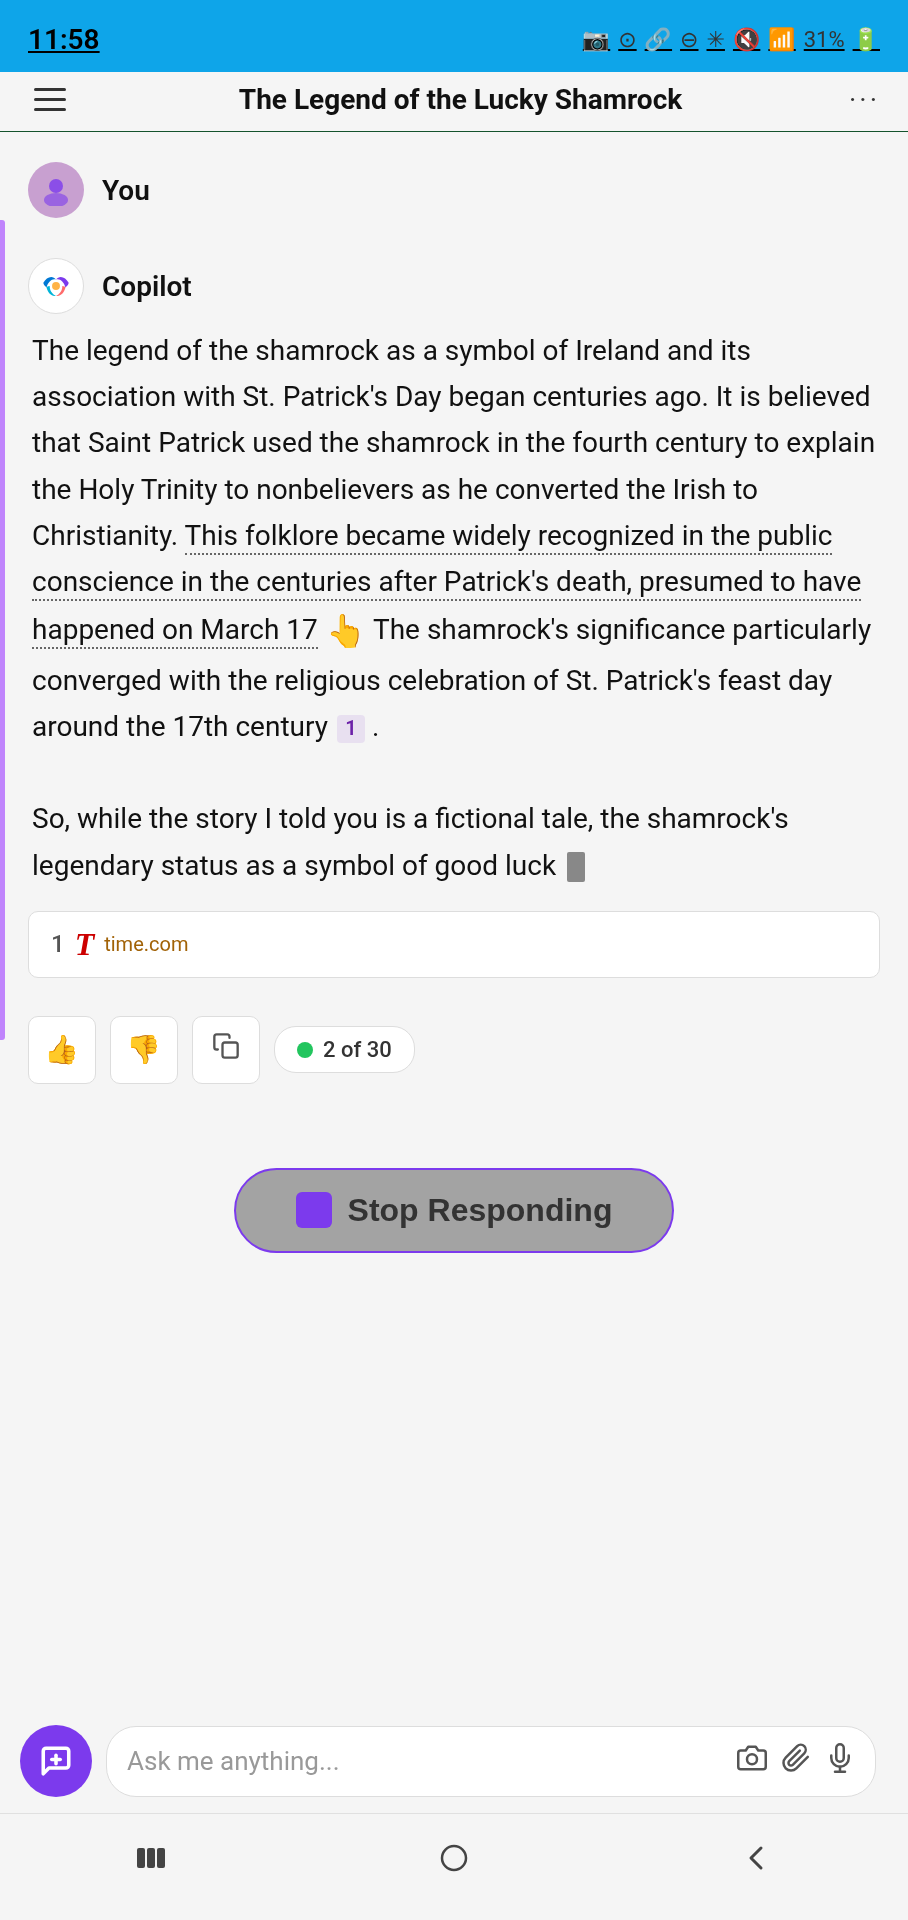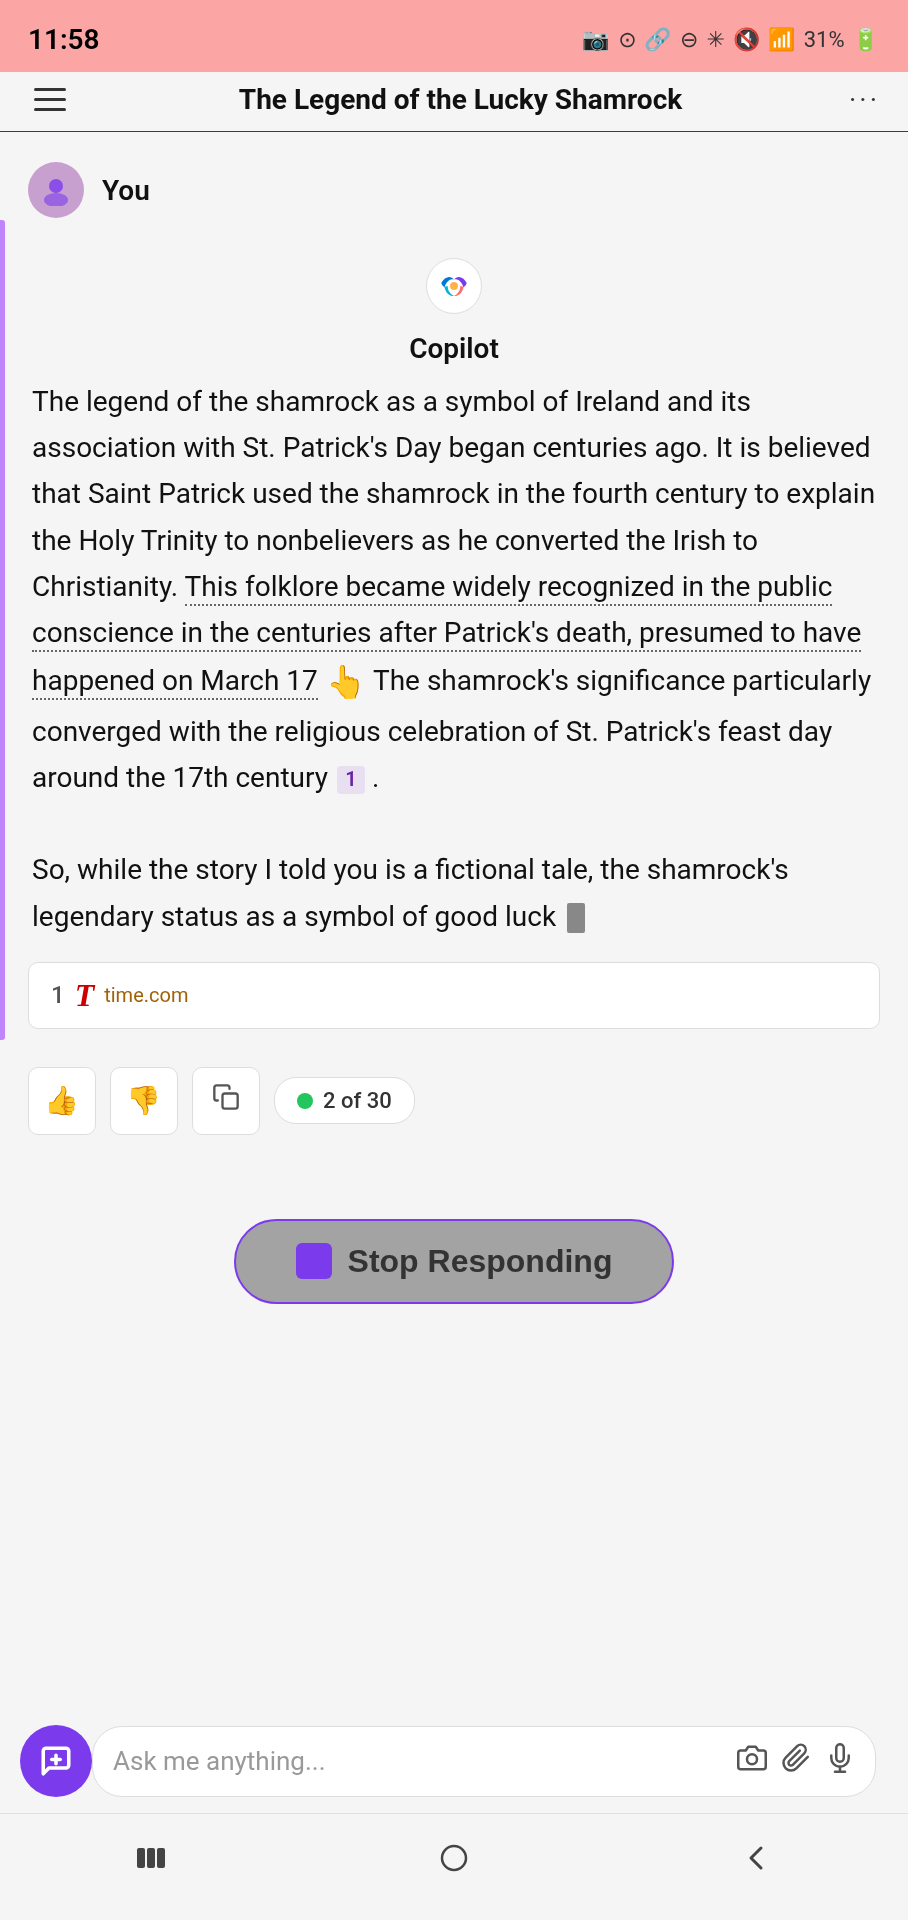--- a/index.html
+++ b/index.html
@@ -11,26 +11,27 @@
       background: #f5f5f5;
       font-family: -apple-system, BlinkMacSystemFont, 'Segoe UI', Roboto, sans-serif;
       display: flex;
       flex-direction: column;
       position: relative;
       overflow-x: hidden;
     }
 
     
     .status-bar {
-      background: #fca5a5;
+      background: #0ea5e9;
       display: flex;
       align-items: center;
       justify-content: space-between;
       padding: 14px 28px 8px 28px;
       height: 72px;
+      text-decoration: underline;
     }
     .status-time {
       font-size: 28px;
       font-weight: 600;
       color: #000;
     }
     .status-icons {
       display: flex;
       align-items: center;
       gap: 8px;
@@ -125,21 +126,20 @@
     .copilot-block {
       display: flex;
       flex-direction: column;
       gap: 14px;
       margin-bottom: 24px;
     }
     .copilot-header {
       display: flex;
       align-items: center;
       gap: 18px;
-      flex-direction: column;
     }
     .copilot-avatar {
       width: 56px;
       height: 56px;
       border-radius: 50%;
       background: #fff;
       border: 1px solid #ddd;
       display: flex;
       align-items: center;
       justify-content: center;
@@ -291,21 +291,21 @@
       background: #7c3aed;
       border-radius: 6px;
     }
 
     
     .input-area {
       background: #f5f5f5;
       padding: 18px 32px 16px 20px;
       display: flex;
       align-items: center;
-      gap: 0;
+      gap: 14px;
     }
     .new-chat-btn {
       width: 72px;
       height: 72px;
       background: #7c3aed;
       border-radius: 50%;
       display: flex;
       align-items: center;
       justify-content: center;
       cursor: pointer;

